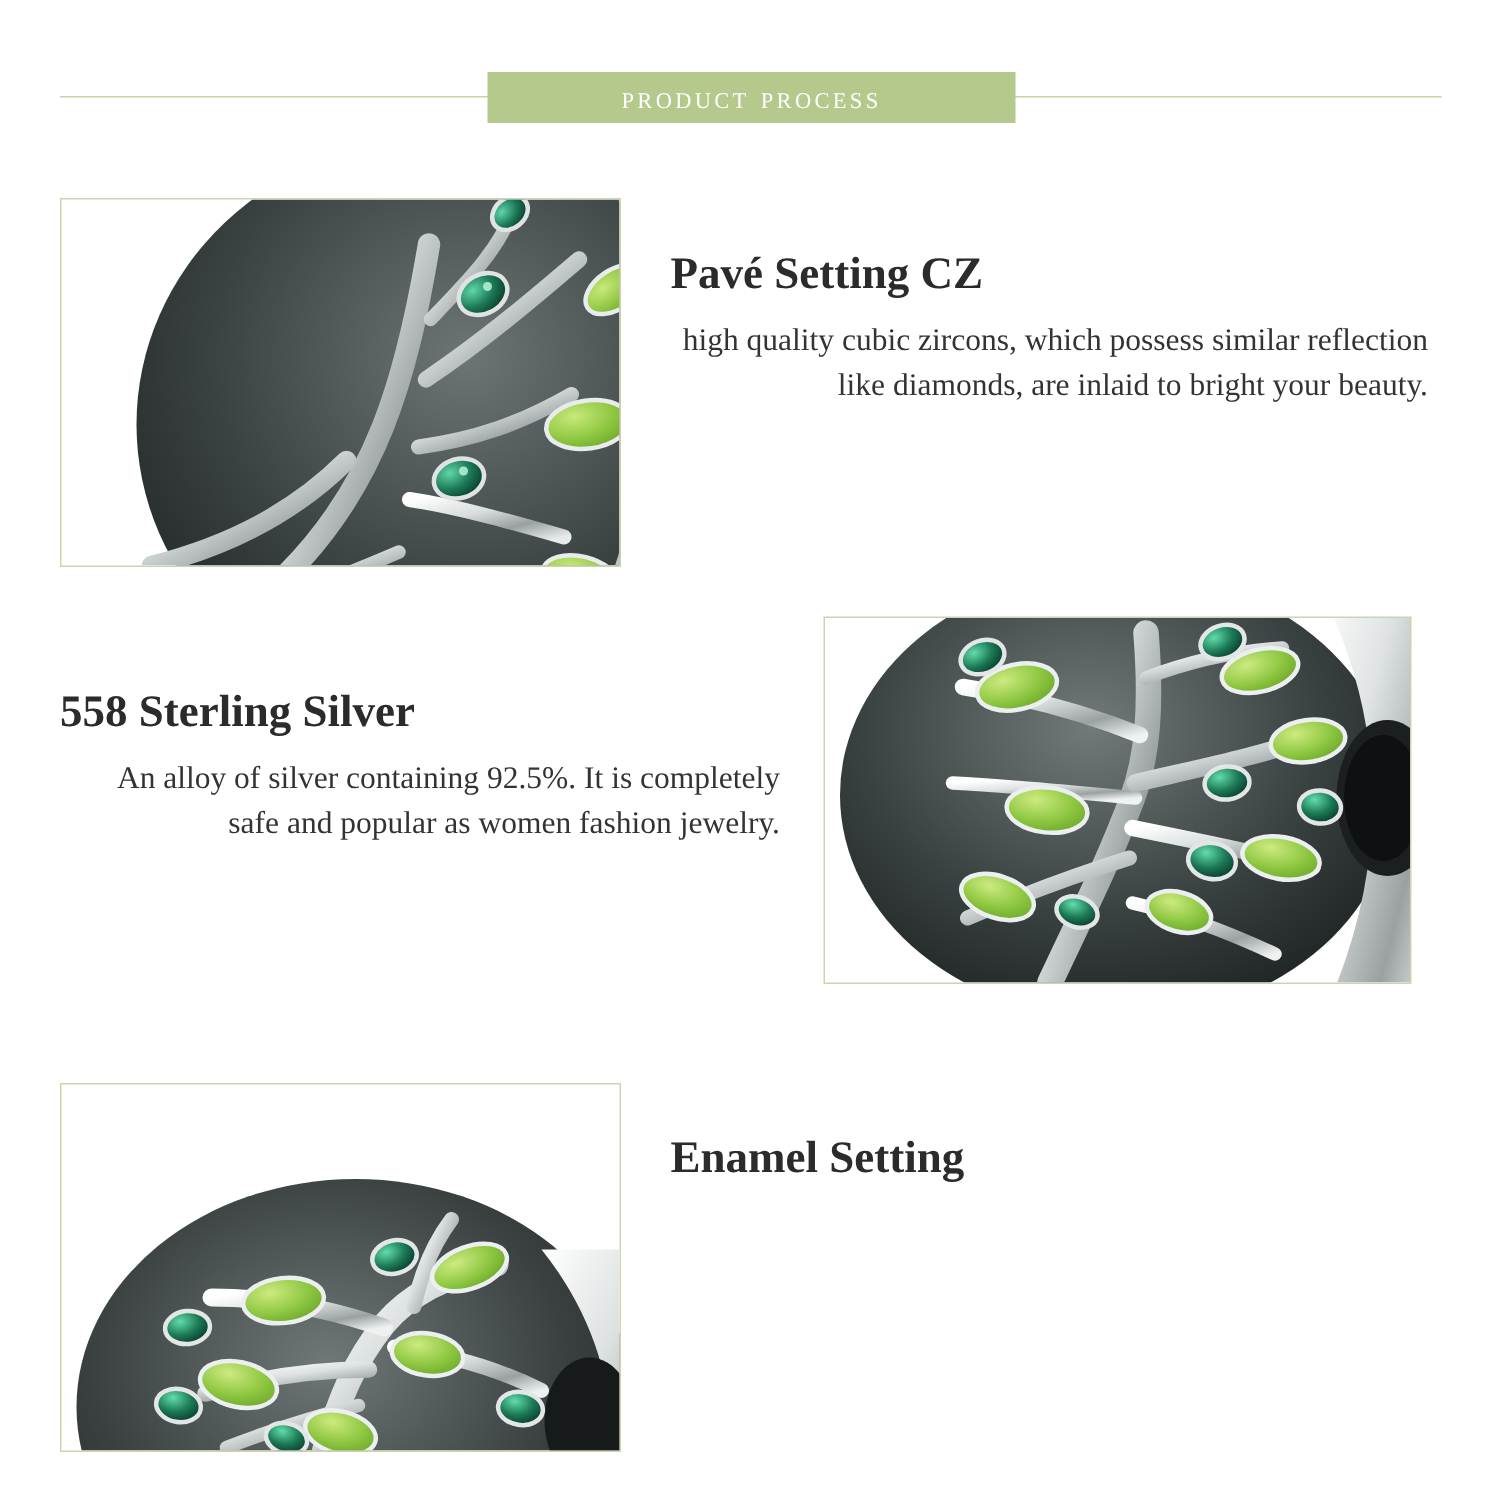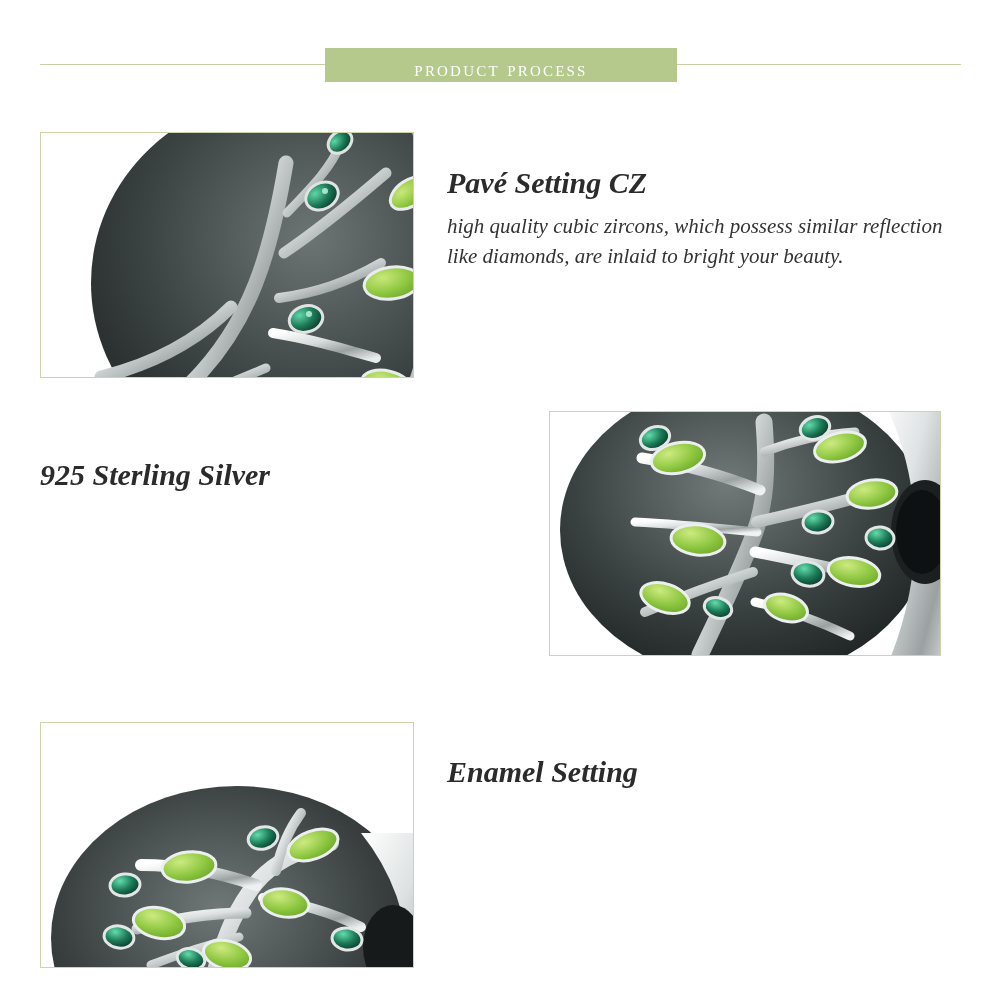--- a/index.html
+++ b/index.html
@@ -37,21 +37,21 @@
     background: #c9cfa6;
   }
   .header-badge {
     position: absolute;
     top: 0;
     left: 325px;
     width: 352px;
     height: 34px;
     background: #b5c98d;
     display: flex;
-    align-items: flex-end;
+    align-items: center;
     justify-content: center;
   }
   .header-badge-text {
     color: #ffffff;
     font-family: "Liberation Serif", serif;
     font-size: 21px;
     letter-spacing: 2.2px;
     font-variant: small-caps;
     text-transform: lowercase;
     white-space: nowrap;
@@ -65,36 +65,36 @@
     overflow: hidden;
   }
   .photo-inner {
     position: absolute;
     inset: 0;
     overflow: hidden;
   }
 
   .text-block {
     position: absolute;
-    font-style: italic;
   }
   .block-title {
     font-family: "Liberation Serif", serif;
     font-size: 30px;
     color: #2b2b2b;
     line-height: 1.1;
     margin: 0 0 12px 0;
     white-space: nowrap;
   }
   .block-body {
     font-family: "Liberation Serif", serif;
     font-size: 21px;
     color: #333333;
     line-height: 1.45;
     margin: 0;
+    text-align: right;
   }
 
   
   #photo-1 { left: 40px;  top: 132px; width: 372px; height: 244px; }
   #text-1  { left: 447px; top: 166px; width: 505px; }
 
   #photo-2 { left: 549px; top: 411px; width: 390px; height: 243px; }
   #text-2  { left: 40px;  top: 458px; width: 480px; }
 
   #photo-3 { left: 40px;  top: 722px; width: 372px; height: 244px; }
@@ -180,21 +180,22 @@
       </svg>
     </div>
   </div>
 
   <div class="text-block" id="text-1">
     <h2 class="block-title">Pavé Setting CZ</h2>
     <p class="block-body">high quality cubic zircons, which possess similar reflection like diamonds, are inlaid to bright your beauty.</p>
   </div>
 
   <div class="text-block" id="text-2">
-    <h2 class="block-title">925 Sterling Silver</h2>
+    <h2 class="block-title">558 Sterling Silver</h2>
+    <p class="block-body">An alloy of silver containing 92.5%. It is completely safe and popular as women fashion jewelry.</p>
   </div>
 
   <div class="photo" id="photo-2">
     <div class="photo-inner">
       <svg width="390" height="243" viewBox="0 0 390 243">
         <defs>
           <radialGradient id="g2body" cx="45%" cy="35%" r="75%">
             <stop offset="0%" stop-color="#717979"></stop>
             <stop offset="55%" stop-color="#3a4141"></stop>
             <stop offset="100%" stop-color="#171b1b"></stop>

